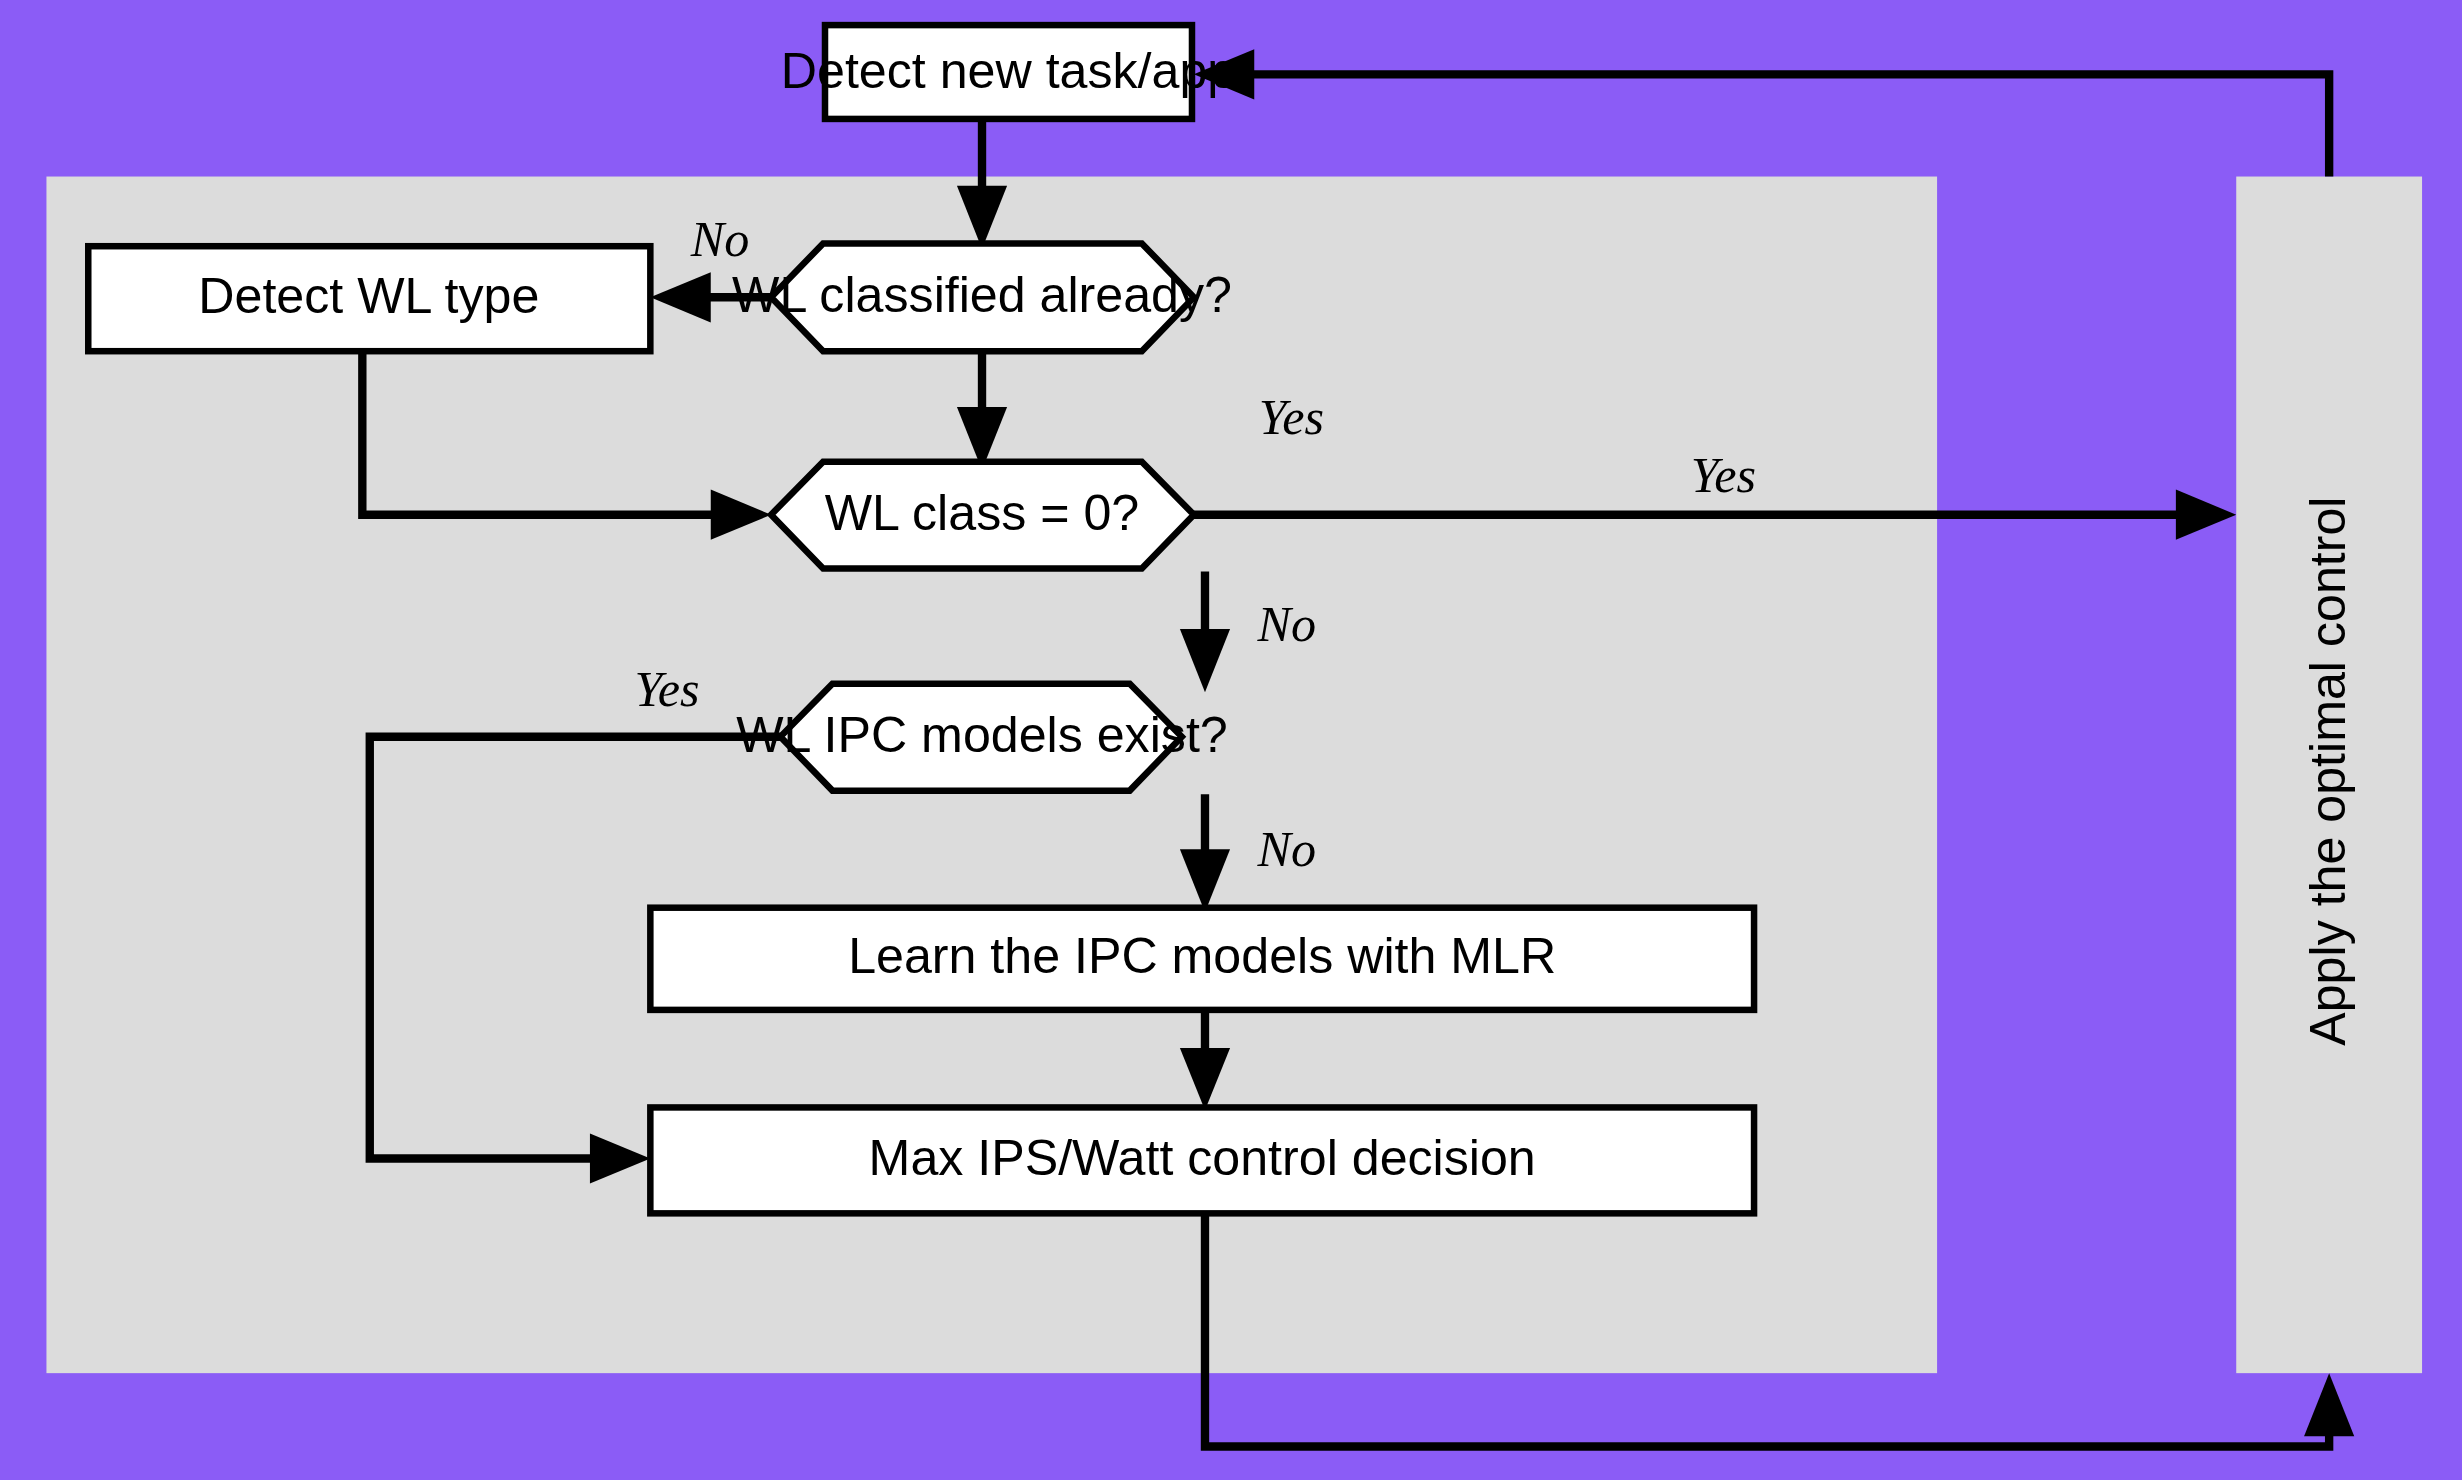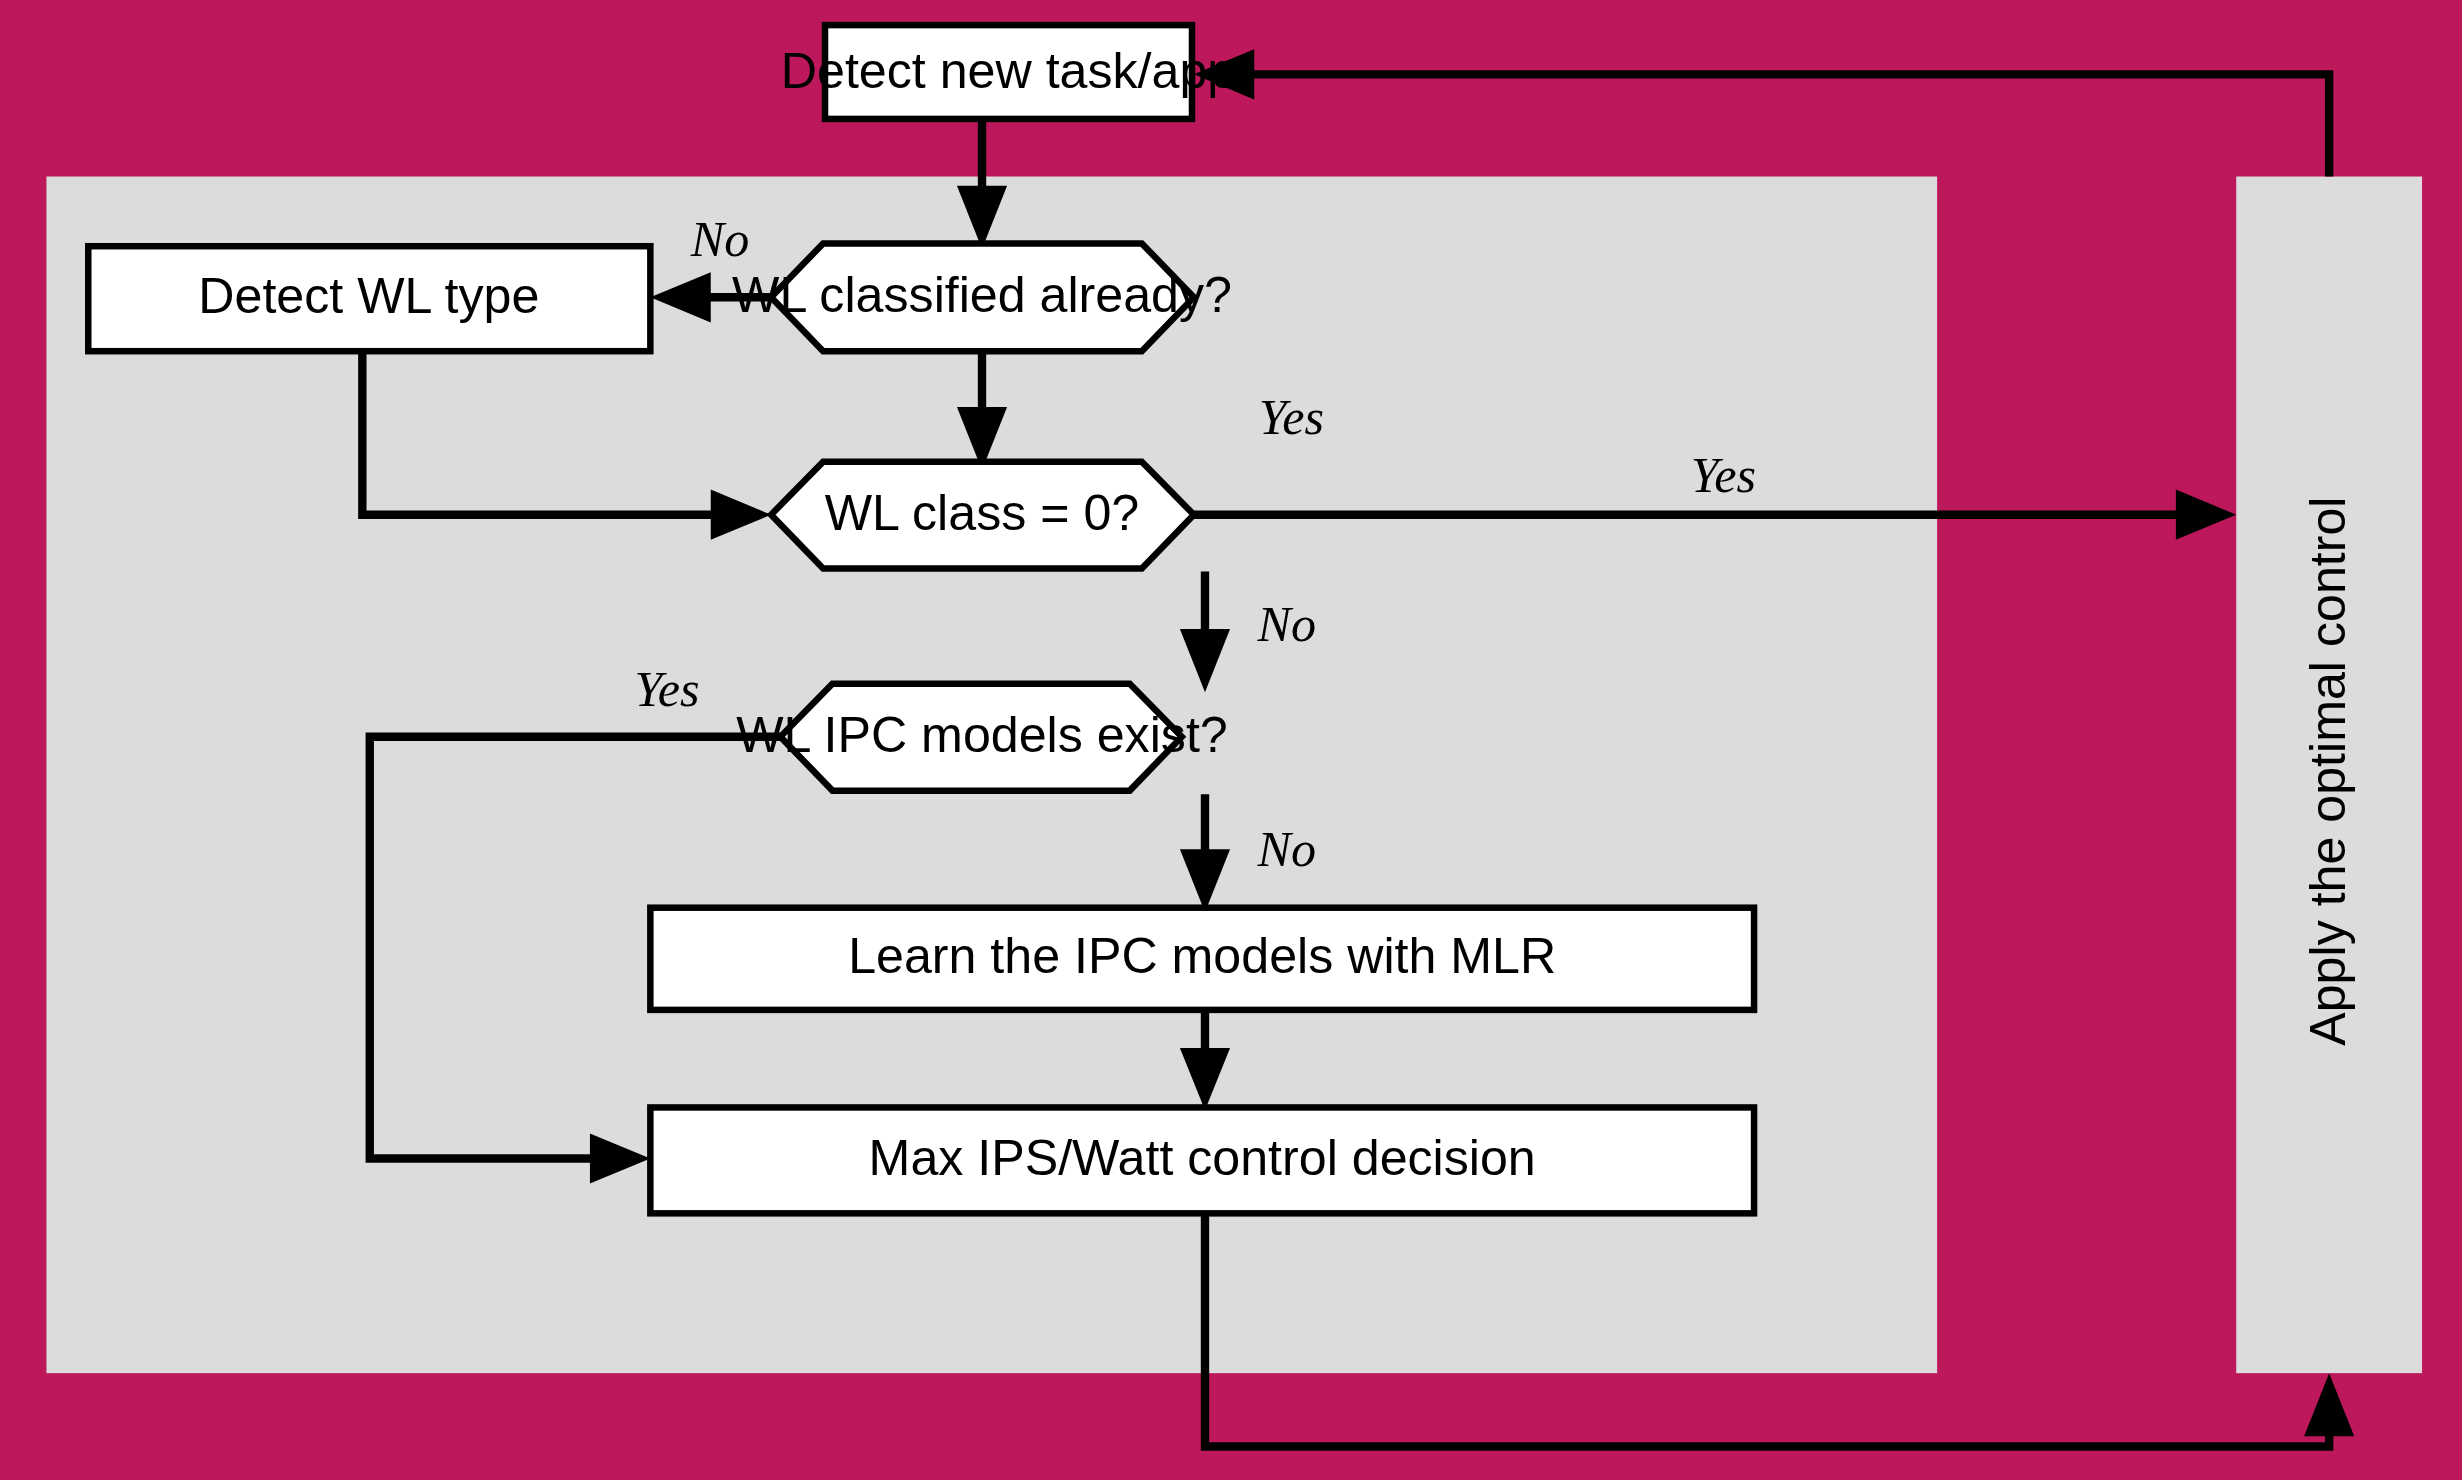--- a/index.html
+++ b/index.html
@@ -10,21 +10,21 @@
   body {
     width: 2462px;
     height: 1480px;
     overflow: hidden;
     font-family: "Liberation Sans", sans-serif;
   }
   #flowchart-root {
     position: relative;
     width: 2462px;
     height: 1480px;
-    background: #be185d;
+    background: #8b5cf6;
   }
   svg.chart-svg {
     position: absolute;
     top: 0;
     left: 0;
     width: 2462px;
     height: 1480px;
   }
   .node-shape {
     fill: #ffffff;

